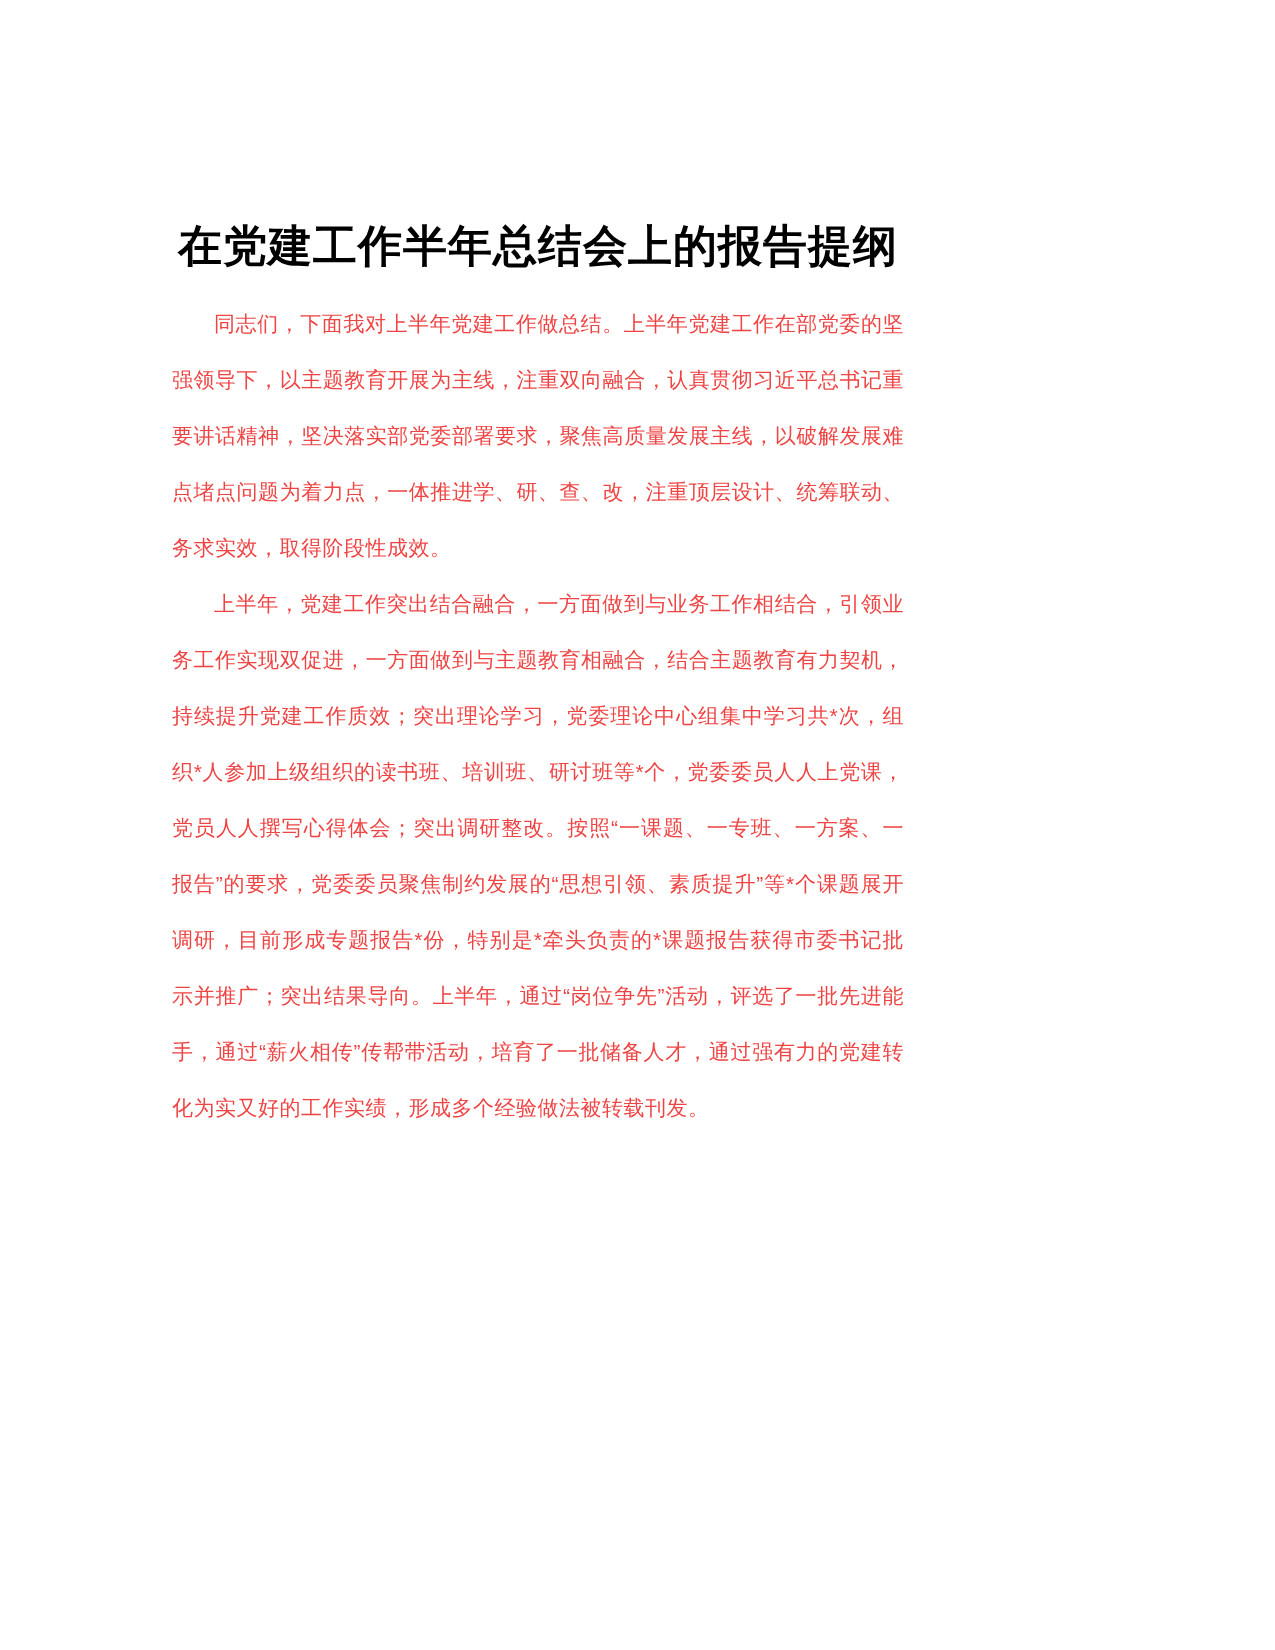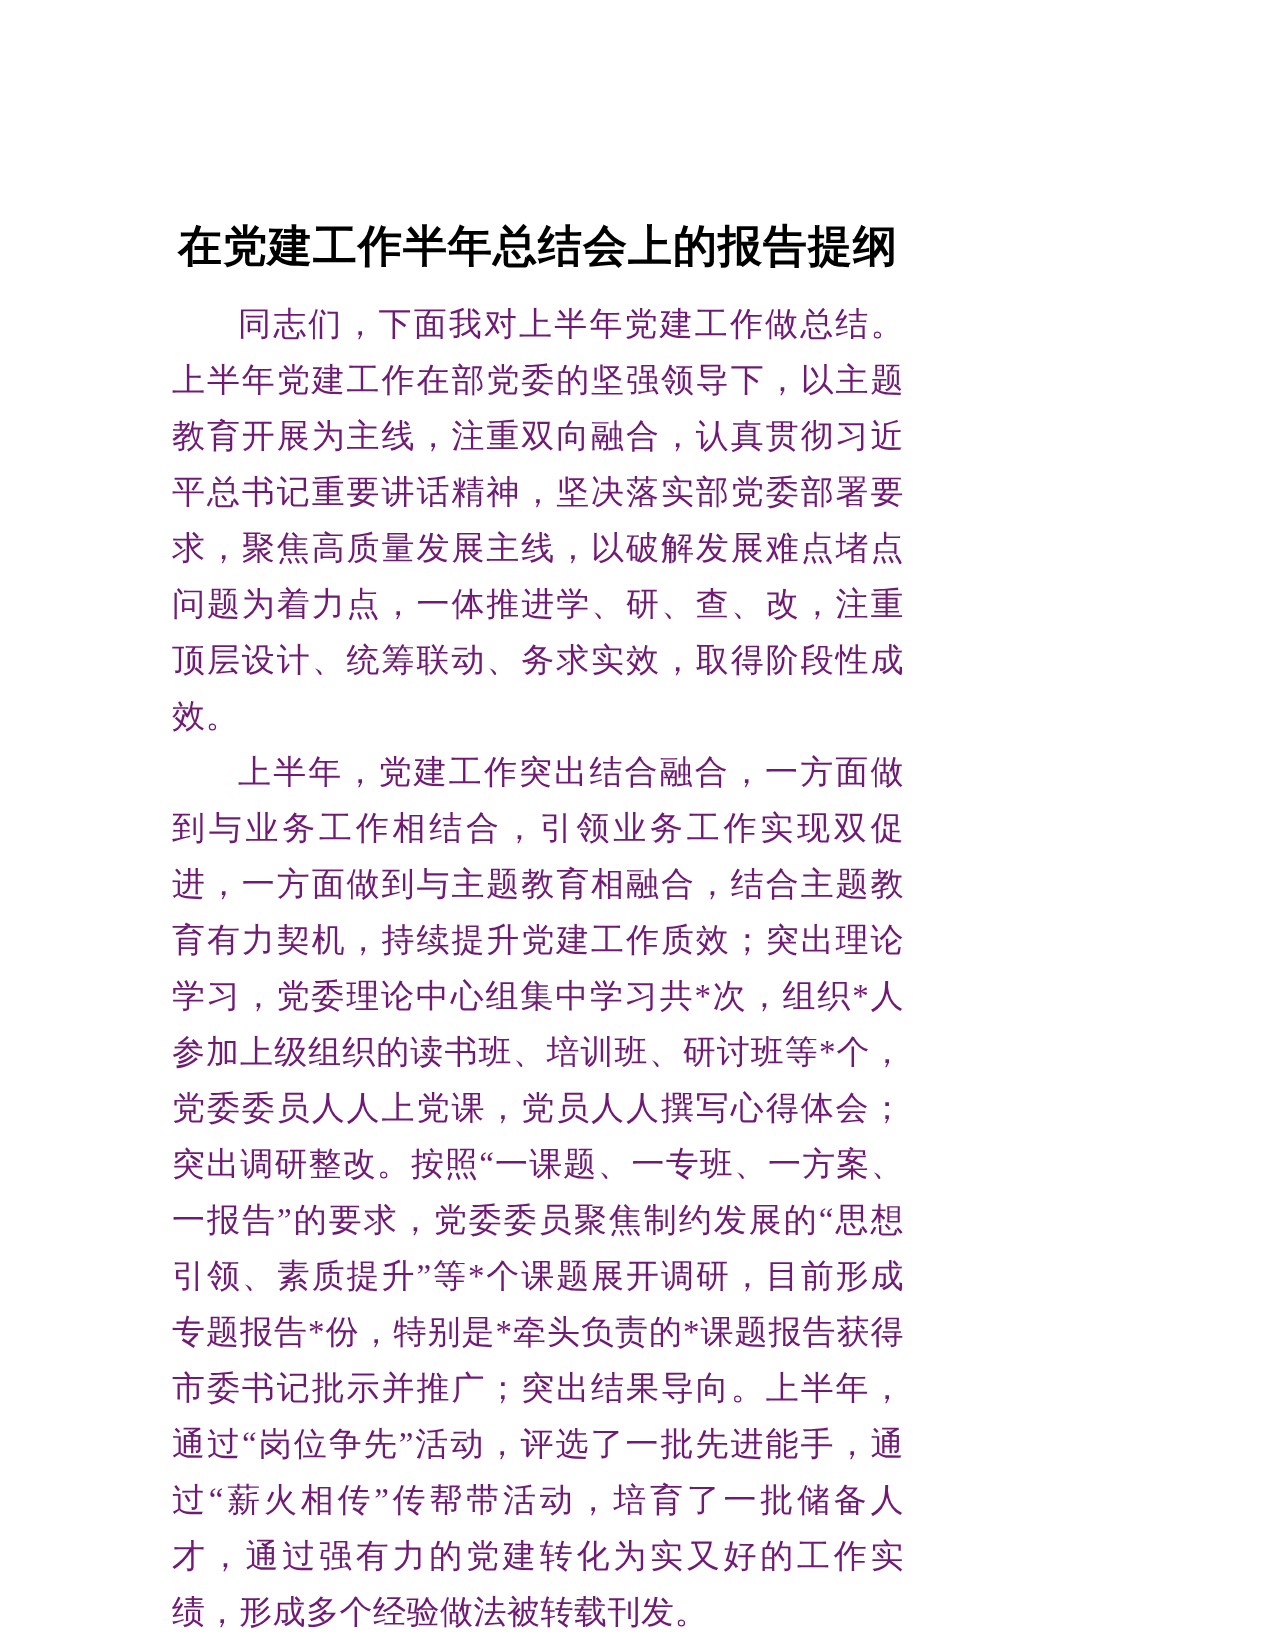--- a/index.html
+++ b/index.html
@@ -21,30 +21,29 @@
   .doc-title {
     font-size: 44px;
     font-weight: 700;
     line-height: 80px;
     text-align: center;
     margin: 0 0 10px 0;
     letter-spacing: 1px;
     color: #000000;
   }
   .para {
-    font-size: 33px;
+    font-size: 21px;
     line-height: 56px;
     margin: 0;
     text-indent: 2em;
     text-align: justify;
     text-justify: inter-ideograph;
     letter-spacing: 0.5px;
-    color: #701a75;
+    color: #ef4444;
     word-break: break-all;
-    font-family: Liberation Serif, serif;
   }
   .section-heading {
     margin: 25px 0;
   }
 </style>
 </head>
 <body>
 
 <div class="page">
   <h1 class="doc-title">在党建工作半年总结会上的报告提纲</h1>

